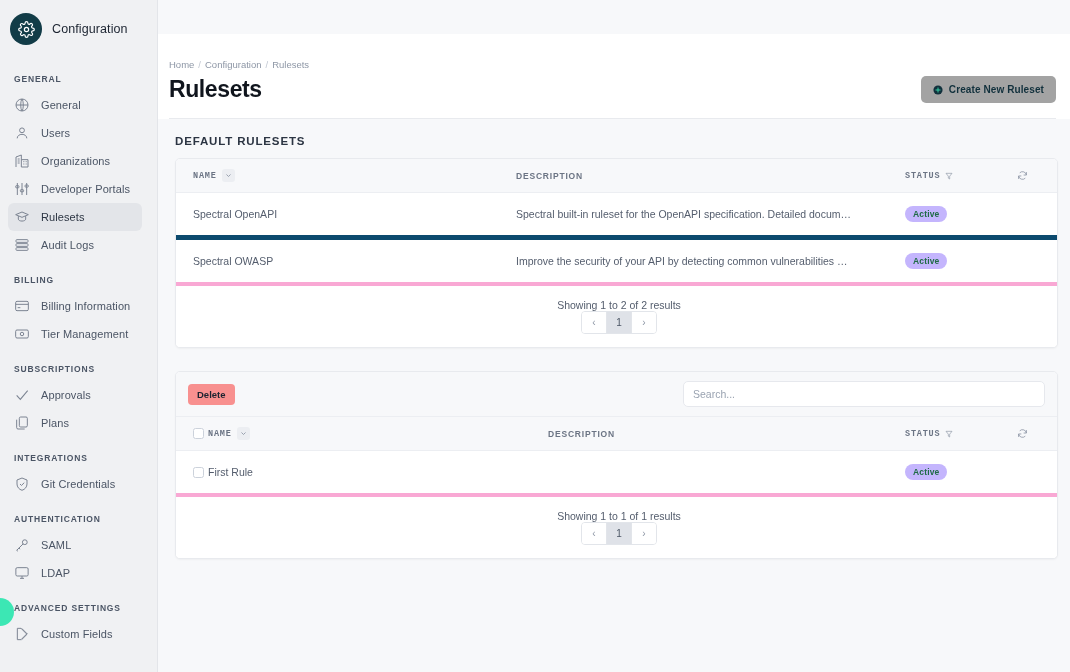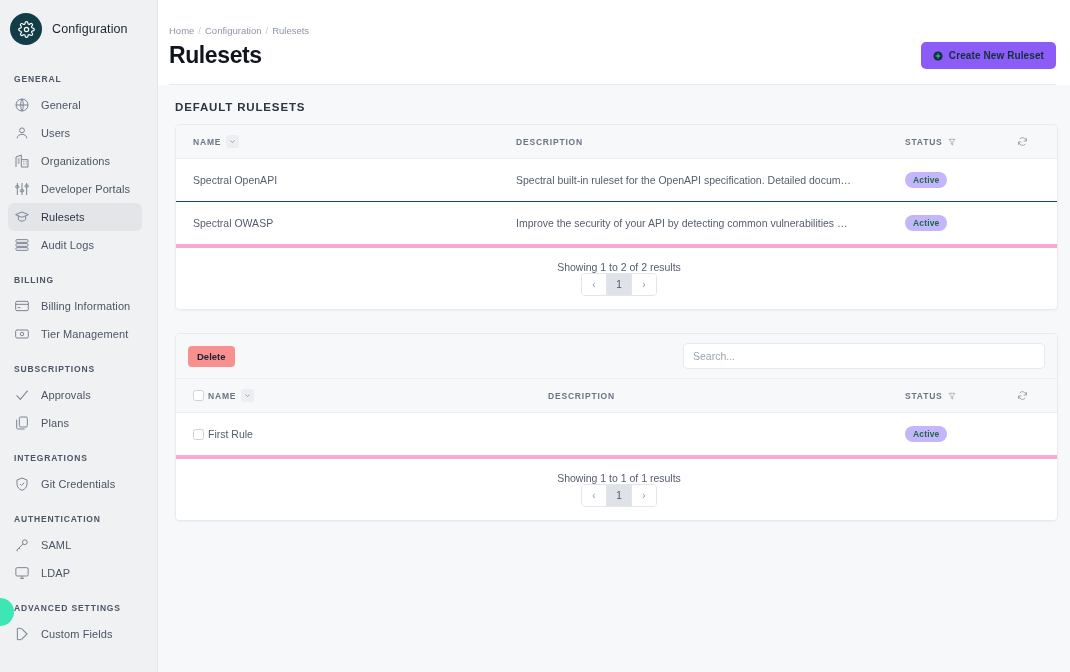--- a/index.html
+++ b/index.html
@@ -45,32 +45,32 @@
 
   .chat-bubble {
     position: absolute; left: -14px; top: 598px;
     width: 28px; height: 28px; border-radius: 50%;
     background: #3ce7b4;
   }
 
   
   .main { flex: 1; height: 672px; background: #f7f8fa; overflow: hidden; }
 
-  .topbar { background: #ffffff; padding: 25px 14px 0 11px; }
+  .topbar { background: #ffffff; padding: 25px 14px 0 11px; margin-top: 34px; }
   .crumbs { font-size: 9.5px; color: #8e97a6; display: flex; gap: 4px; align-items: center; }
   .crumbs a { color: #8e97a6; text-decoration: none; }
   .crumbs .sep { color: #c2c8d2; }
   .title-row {
     display: flex; align-items: center; justify-content: space-between;
     padding: 6px 0 15px 0;
   }
   .page-title { font-size: 23px; font-weight: 700; color: #10151d; letter-spacing: -.4px; }
   .btn-create {
     display: inline-flex; align-items: center; gap: 6px;
-    background: #8b5cf6; color: #11303c;
+    background: #a3a3a3; color: #11303c;
     border: none; border-radius: 5px;
     font-size: 10px; font-weight: 700; letter-spacing: .1px;
     padding: 8px 12px; cursor: pointer;
     font-family: "Liberation Sans", sans-serif;
   }
   .topbar-div { height: 1px; background: #e8eaee; }
 
   .content { padding: 16px 12px 0 17px; }
 
   .section-title {
@@ -105,28 +105,28 @@
   .search-input::placeholder { color: #9aa3b1; }
 
   table { width: 100%; border-collapse: collapse; table-layout: fixed; }
   thead th {
     background: #f7f8fa;
     font-size: 8.5px; font-weight: 700; letter-spacing: .8px;
     color: #6b7484; text-transform: uppercase;
     text-align: left; padding: 10px 0; border-bottom: 1px solid #eceef2;
     vertical-align: middle;
   }
-  .th-inner { display: flex; align-items: center; gap: 5px; }
+  .th-inner { display: flex; align-items: center; gap: 5px; font-family: Liberation Mono, monospace; }
   .sort-box {
     width: 13px; height: 13px; border-radius: 3px; background: #eceef2;
     display: inline-flex; align-items: center; justify-content: center;
   }
   tbody td {
     font-size: 10.5px; color: #545d6d; padding: 13px 0;
-    border-bottom: 1px solid #0c4a6e; vertical-align: middle;
+    border-bottom: 5px solid #0c4a6e; vertical-align: middle;
   }
   tbody tr:last-child td { border-bottom: 4px solid #f9a8d4; }
   .col-chk { width: 32px; padding-left: 17px !important; }
   .col-name { width: 340px; }
   .col-desc { overflow: hidden; }
   .col-status { width: 112px; }
   .col-refresh { width: 40px; }
   .desc-cell {
     white-space: nowrap; overflow: hidden; text-overflow: ellipsis;
     max-width: 336px; display: block;

